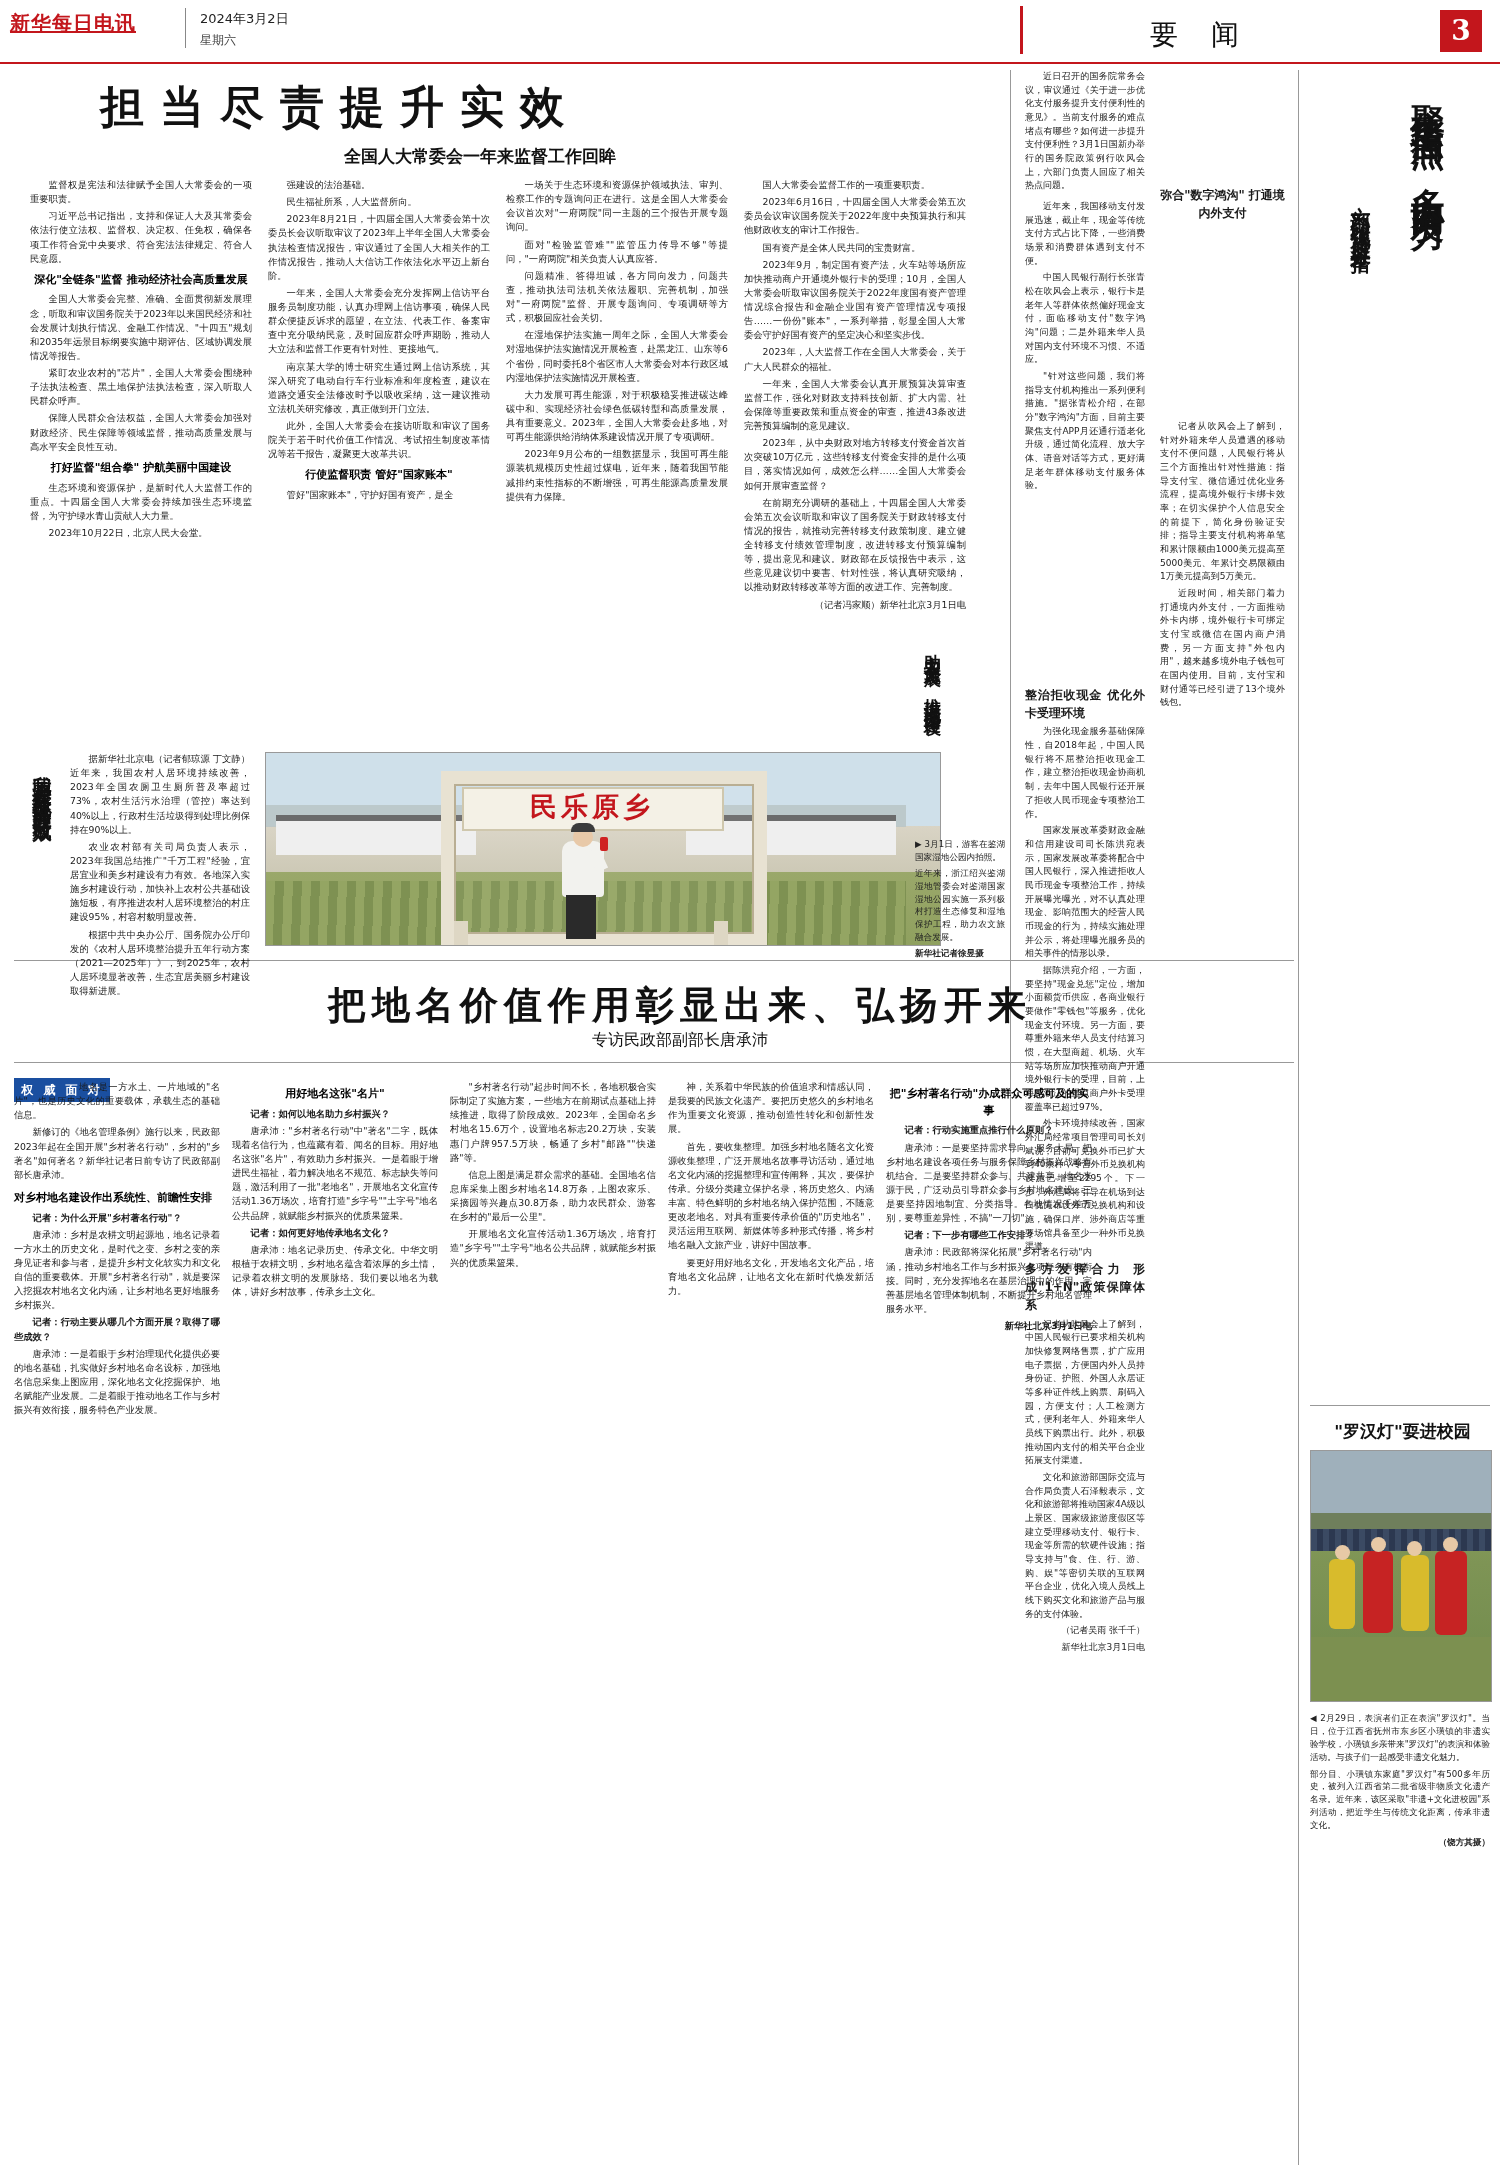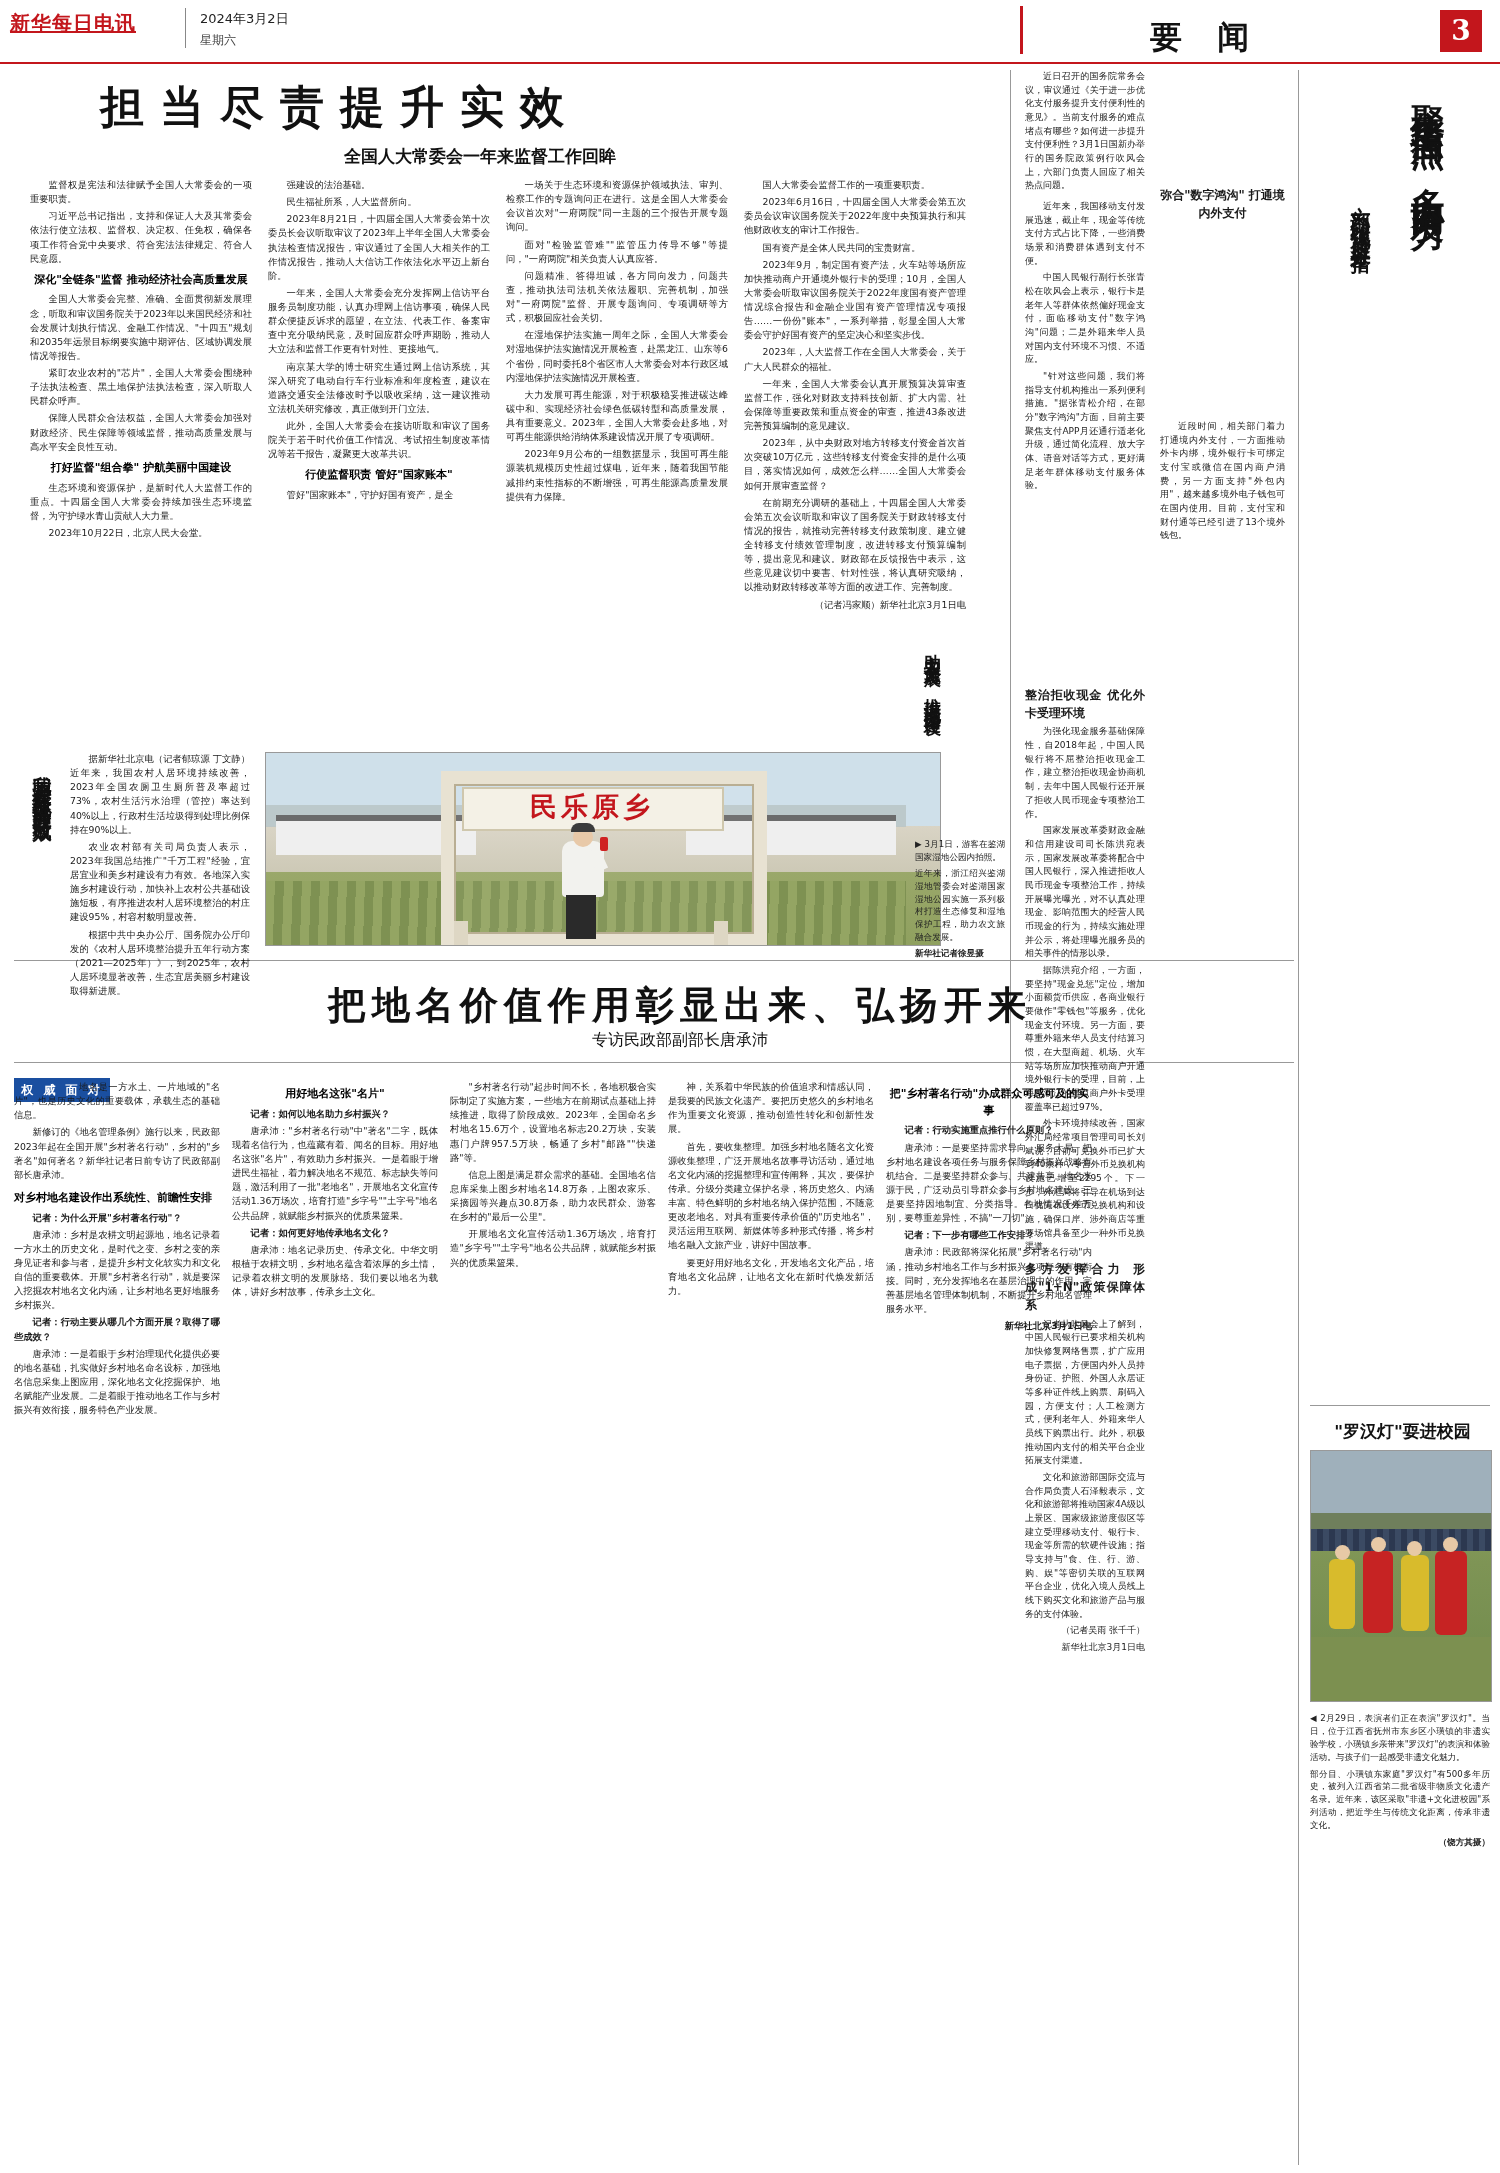--- a/index.html
+++ b/index.html
@@ -6,21 +6,21 @@
   body{width:1500px;height:2173px;font-family:"DejaVu Sans","Liberation Sans",sans-serif;color:#111;}
   .page{position:relative;width:1500px;height:2173px;overflow:hidden;background:#fff;}
 
   
   .masthead{position:absolute;left:0;top:0;width:1500px;height:62px;border-bottom:2px solid #c3161c;}
   .mh-logo{position:absolute;left:10px;top:10px;font-size:20px;font-weight:bold;color:#c3161c;letter-spacing:1px;font-family:"DejaVu Serif","Liberation Serif",serif;text-decoration:underline;}
   .mh-rule{position:absolute;left:185px;top:8px;width:1px;height:40px;background:#888;}
   .mh-date{position:absolute;left:200px;top:10px;font-size:13px;color:#222;}
   .mh-week{position:absolute;left:200px;top:32px;font-size:12px;color:#444;}
   .mh-redline{position:absolute;left:1020px;top:6px;width:3px;height:48px;background:#c3161c;}
-  .mh-section{position:absolute;left:1150px;top:16px;font-size:32px;font-weight:bold;letter-spacing:12px;font-family:"DejaVu Serif","Liberation Serif",serif;}
+  .mh-section{position:absolute;left:1150px;top:16px;font-size:28px;font-weight:normal;letter-spacing:12px;font-family:"DejaVu Serif","Liberation Serif",serif;}
   .mh-num{position:absolute;left:1440px;top:10px;width:42px;height:42px;background:#c3161c;color:#fff;font-size:28px;font-weight:bold;text-align:center;line-height:42px;font-family:"DejaVu Serif","Liberation Serif",serif;}
 
   
   .col-text{font-size:9.3px;line-height:1.52;text-align:justify;color:#1a1a1a;}
   .col-text p{margin:0 0 3px 0;text-indent:2em;}
   .sub-h{font-size:11px;font-weight:bold;text-align:center;margin:6px 0 4px 0;color:#000;}
   .vline{position:absolute;background:#999;width:1px;}
   .hline{position:absolute;background:#999;height:1px;}
 
   
@@ -210,20 +210,21 @@
     <div class="rt-title-c">弥合"数字鸿沟" 打通境内外支付</div>
   </div>
 
   <div class="col-text" style="position:absolute;left:1025px;top:200px;width:120px;font-size:9px;">
     <p>近年来，我国移动支付发展迅速，截止年，现金等传统支付方式占比下降，一些消费场景和消费群体遇到支付不便。</p>
     <p>中国人民银行副行长张青松在吹风会上表示，银行卡是老年人等群体依然偏好现金支付，面临移动支付"数字鸿沟"问题；二是外籍来华人员对国内支付环境不习惯、不适应。</p>
     <p>"针对这些问题，我们将指导支付机构推出一系列便利措施。"据张青松介绍，在部分"数字鸿沟"方面，目前主要聚焦支付APP月还通行适老化升级，通过简化流程、放大字体、语音对话等方式，更好满足老年群体移动支付服务体验。</p>
   </div>
 
   <div class="col-text" style="position:absolute;left:1160px;top:420px;width:125px;font-size:9px;">
+    <p>记者从吹风会上了解到，针对外籍来华人员遭遇的移动支付不便问题，人民银行将从三个方面推出针对性措施：指导支付宝、微信通过优化业务流程，提高境外银行卡绑卡效率；在切实保护个人信息安全的前提下，简化身份验证安排；指导主要支付机构将单笔和累计限额由1000美元提高至5000美元、年累计交易限额由1万美元提高到5万美元。</p>
     <p>近段时间，相关部门着力打通境内外支付，一方面推动外卡内绑，境外银行卡可绑定支付宝或微信在国内商户消费，另一方面支持"外包内用"，越来越多境外电子钱包可在国内使用。目前，支付宝和财付通等已经引进了13个境外钱包。</p>
   </div>
 
   <div class="col-text" style="position:absolute;left:1025px;top:680px;width:120px;font-size:9px;">
     <div class="rt-title">整治拒收现金 优化外卡受理环境</div>
     <p>为强化现金服务基础保障性，自2018年起，中国人民银行将不屈整治拒收现金工作，建立整治拒收现金协商机制，去年中国人民银行还开展了拒收人民币现金专项整治工作。</p>
     <p>国家发展改革委财政金融和信用建设司司长陈洪宛表示，国家发展改革委将配合中国人民银行，深入推进拒收人民币现金专项整治工作，持续开展曝光曝光，对不认真处理现金、影响范围大的经营人民币现金的行为，持续实施处理并公示，将处理曝光服务员的相关事件的情形以录。</p>
     <p>据陈洪宛介绍，一方面，要坚持"现金兑惩"定位，增加小面额货币供应，各商业银行要做作"零钱包"等服务，优化现金支付环境。另一方面，要尊重外籍来华人员支付结算习惯，在大型商超、机场、火车站等场所应加快推动商户开通境外银行卡的受理，目前，上海、浙江的重点商户外卡受理覆盖率已超过97%。</p>
     <p>外卡环境持续改善，国家外汇局经常项目管理司司长刘斌说，目前可兑换外币已扩大到40余种，专营外币兑换机构设施已增至2295个。下一步，外汇局将引导在机场到达口优先布设外币兑换机构和设施，确保口岸、涉外商店等重要场馆具备至少一种外币兑换渠道。</p>
     <div class="rt-title">多方发挥合力 形成"1+N"政策保障体系</div>

